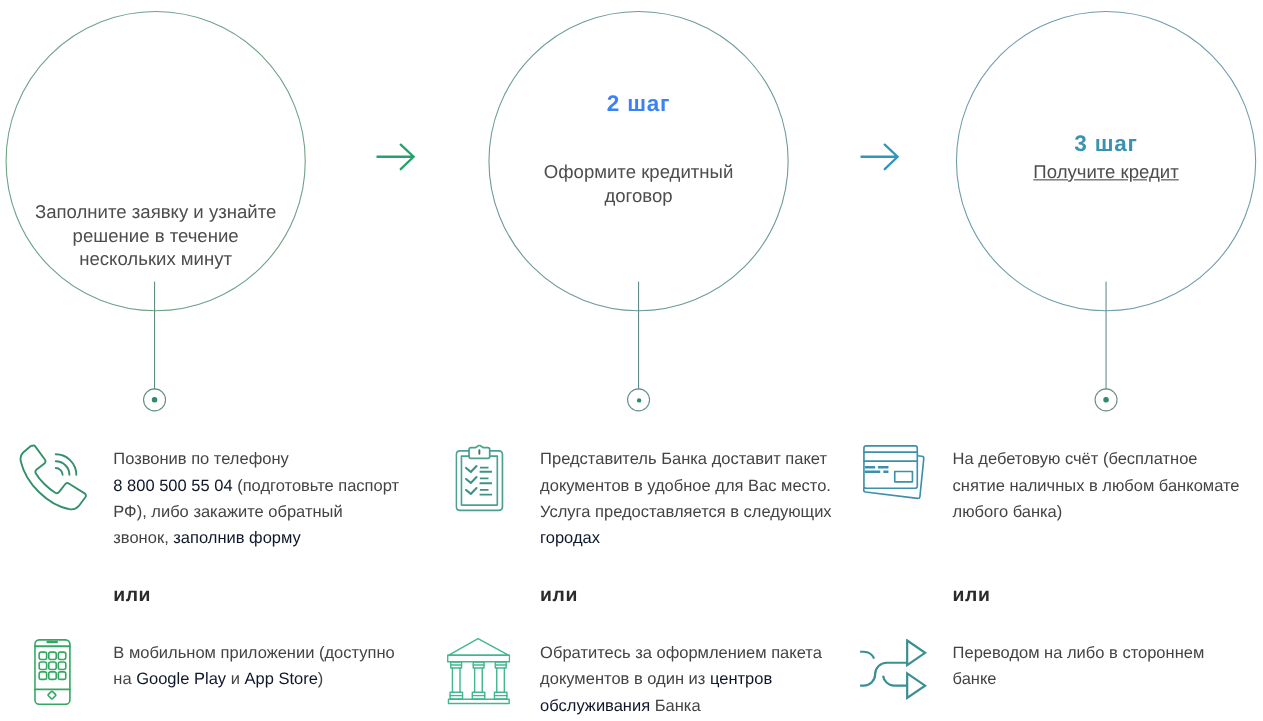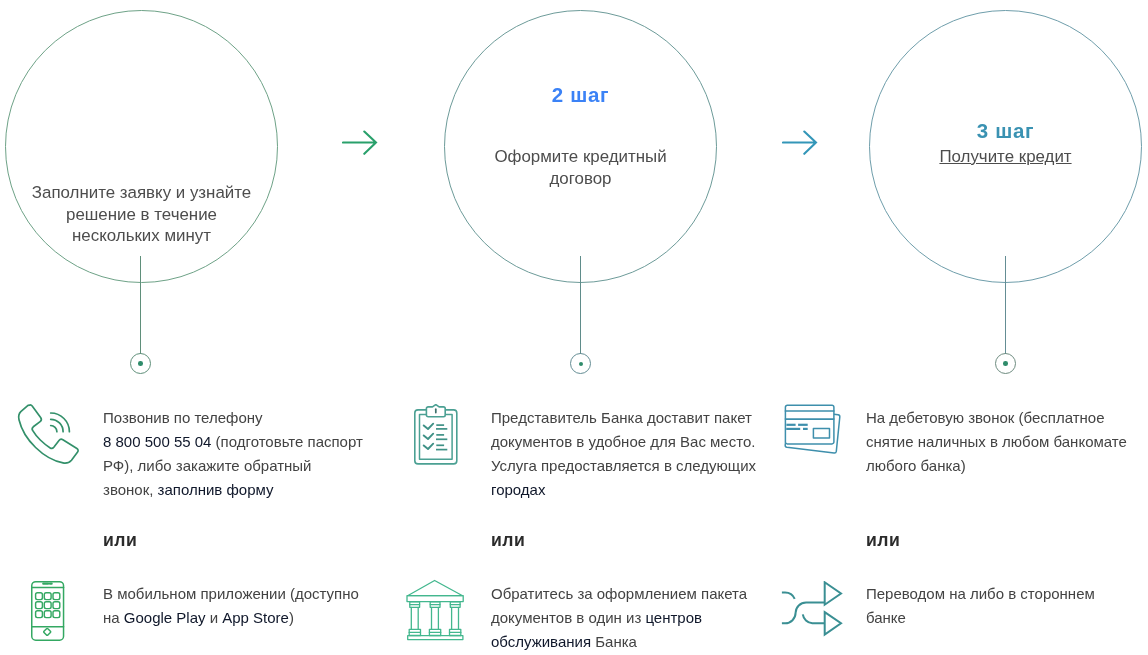--- a/index.html
+++ b/index.html
@@ -183,21 +183,21 @@
       </g>
       <g fill="none" stroke="#3e8fac" stroke-width="2.2" stroke-linecap="butt">
         <path d="M3.4 20.8 H12.6"></path>
           <path d="M15.1 20.8 H24.7"></path>
         <path d="M3.2 24.9 H17.2"></path>
           <path d="M20.0 24.9 H24.7"></path>
       </g>
     </svg>
   </div>
   <div class="body-text" style="left:866px;top:406px;width:300px;">
-      <div class="tline"><span>На дебетовую звонок (бесплатное</span></div>
+      <div class="tline"><span>На дебетовую счёт (бесплатное</span></div>
       <div class="tline"><span>снятие наличных в любом банкомате</span></div>
       <div class="tline"><span>любого банка)</span></div>
     </div>
 
   <div class="or" style="left:866px;top:530px;">или</div>
 
   <div class="icon" style="left:780px;top:581px;">
     <svg width="63" height="56" viewBox="0 0 63 56">
       <g fill="none" stroke="#3a8f93" stroke-width="2.0" stroke-linejoin="miter" stroke-linecap="butt">
         <path d="M1.9 11.5 h3.2 a10.5 10.5 0 0 1 9.6 6.3"></path>

